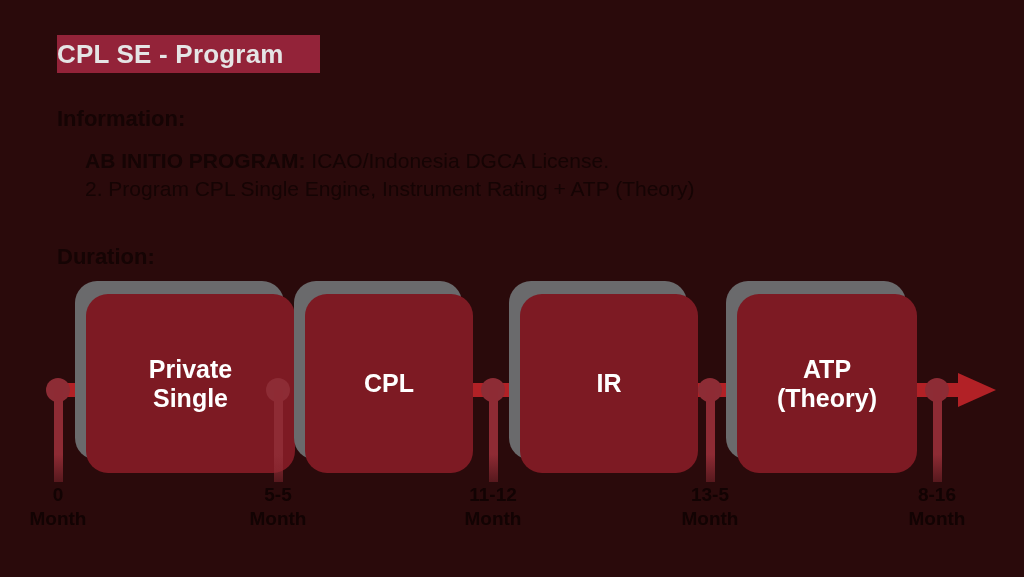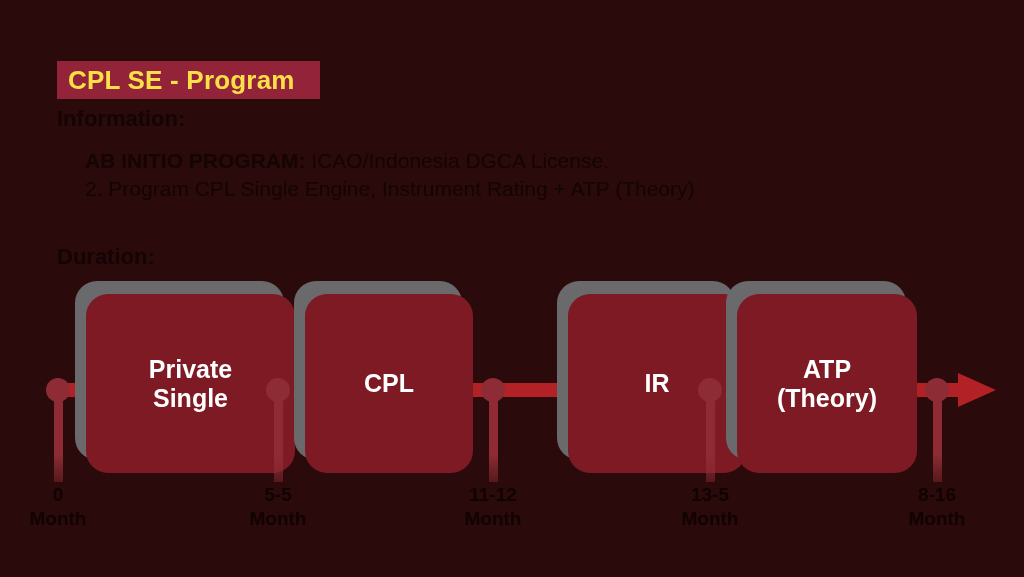--- a/index.html
+++ b/index.html
@@ -5,26 +5,25 @@
   html,body{margin:0;padding:0;background:#1a0606;}
   .canvas{
     position:relative;
     width:1024px;height:577px;
     background:#2a0a0b;
     overflow:hidden;
     font-family:"Liberation Sans", sans-serif;
   }
   
   .banner{
-    position:absolute;left:57px;top:61px;width:263px;height:38px;
+    position:absolute;left:57px;top:35px;width:263px;height:38px;
     background:#932339;
-    color:#fde047;
+    color:#e5e5e5;
     font-size:26px;font-weight:bold;
     line-height:38px;
-    padding-left:11px;
     box-sizing:border-box;
     letter-spacing:.2px;
   }
   
   .heading{
     position:absolute;left:57px;
     color:#150404;
     font-size:22px;font-weight:bold;
   }
   .info-heading{top:106px;}
@@ -117,21 +116,21 @@
     </div>
   </div>
 
   <div class="stage" style="left:305px;width:168px;">
     <div class="stage-shadow"></div>
     <div class="stage-box">
       <div>CPL</div>
     </div>
   </div>
 
-  <div class="stage" style="left:520px;width:178px;margin-left:48px;">
+  <div class="stage" style="left:520px;width:178px;">
     <div class="stage-shadow"></div>
     <div class="stage-box">
       <div>IR</div>
     </div>
   </div>
 
   <div class="stage" style="left:737px;width:180px;">
     <div class="stage-shadow"></div>
     <div class="stage-box">
       <div>ATP</div>

